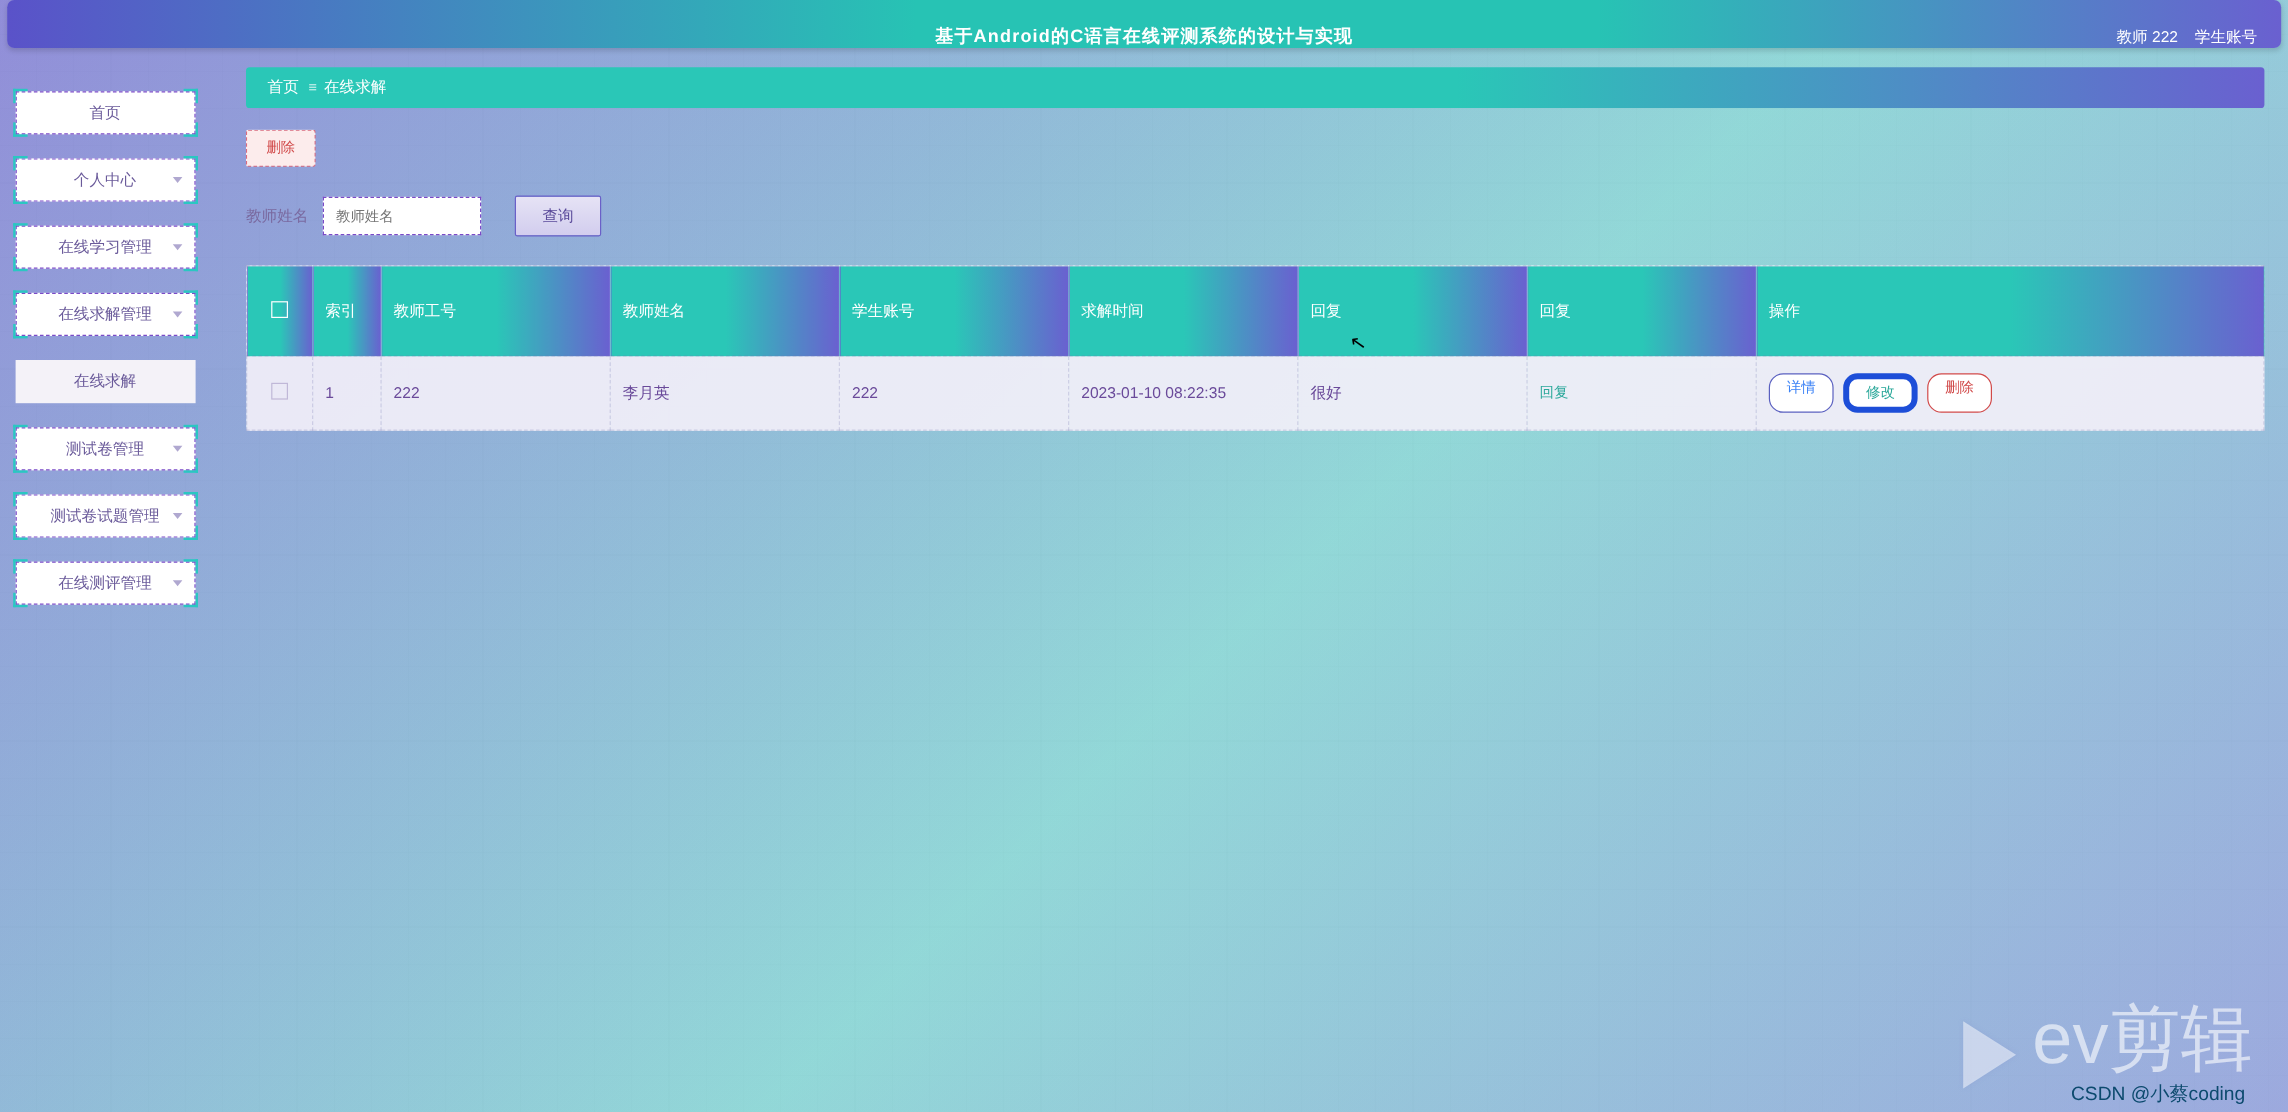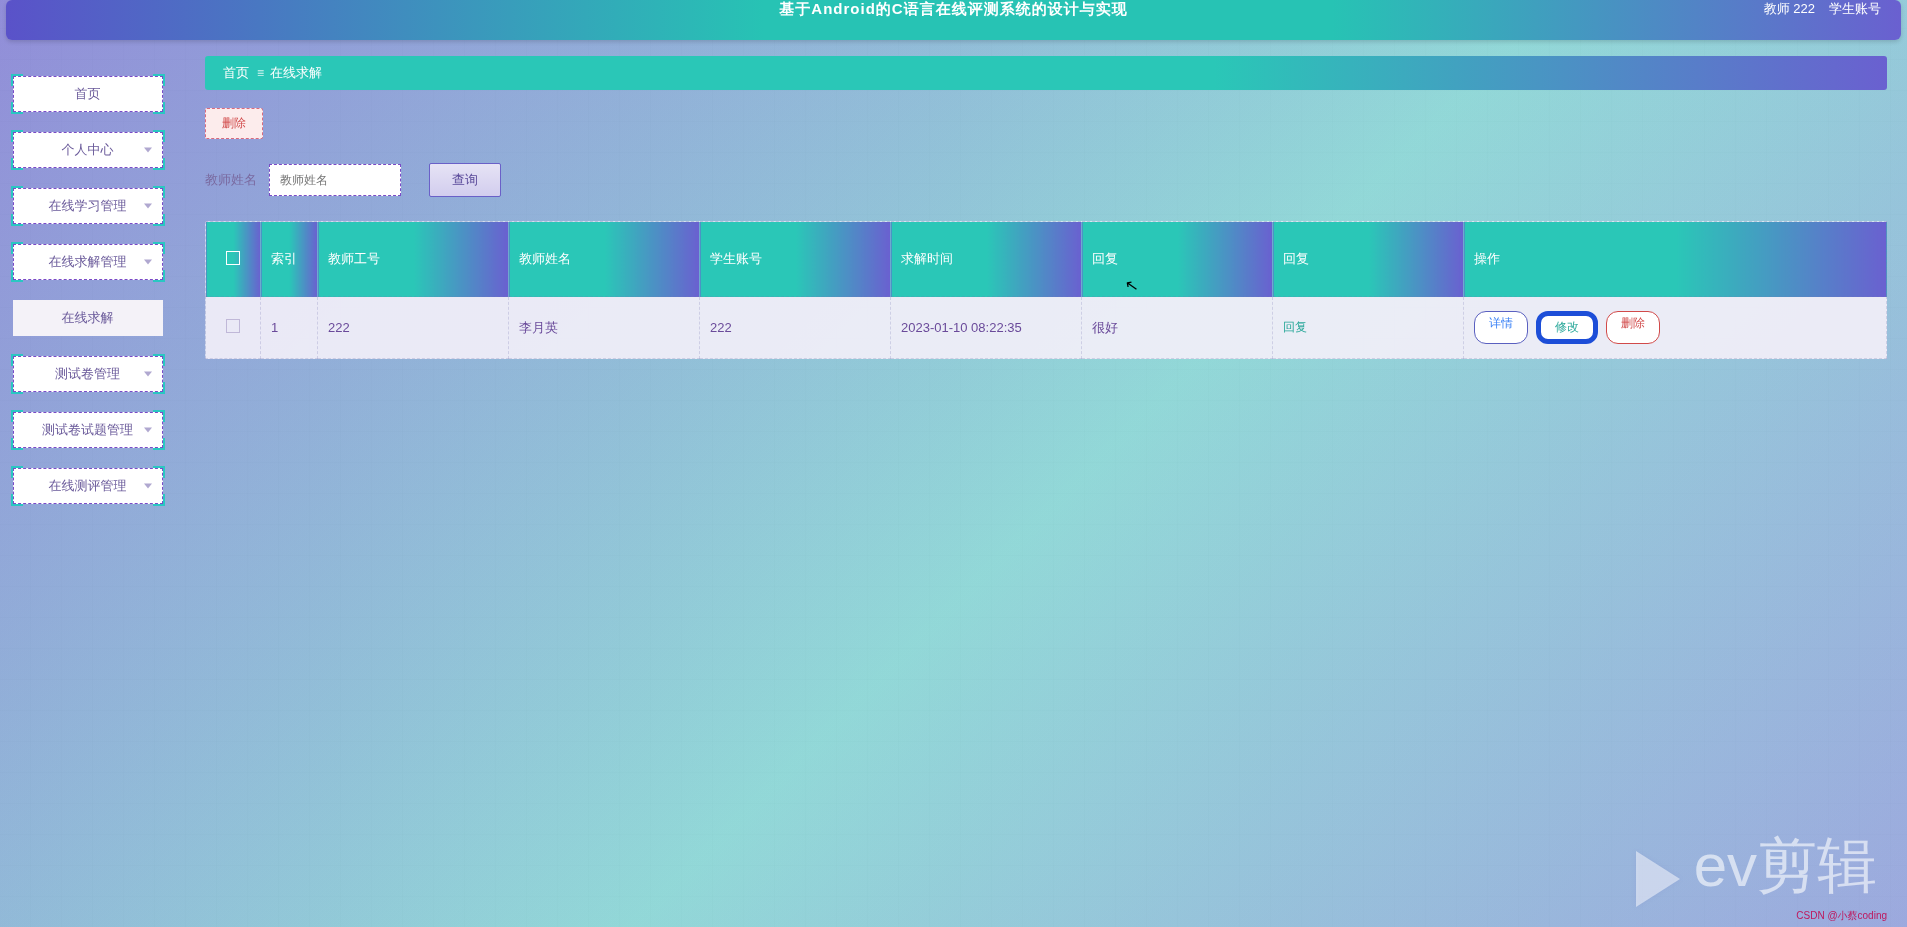--- a/index.html
+++ b/index.html
@@ -16,21 +16,21 @@
       #e8ecf4;
   }
 
   
   .header {
     height: 40px;
     margin: 0 6px 6px 6px;
     border-radius: 6px;
     background: linear-gradient(90deg, #5a52c9 0%, #27c3b4 40%, #27c3b4 70%, #6a60d0 100%);
     display: flex;
-    align-items: flex-start;
+    align-items: flex-end;
     color: #fff;
     position: relative;
     box-shadow: 0 2px 4px rgba(0,0,0,0.15);
   }
   .header .title {
     flex: 1;
     text-align: center;
     font-size: 15px;
     font-weight: 600;
     letter-spacing: 1px;
@@ -236,24 +236,24 @@
   }
   .wm .tri {
     width:0;height:0;
     border-top:28px solid transparent;
     border-bottom:28px solid transparent;
     border-left:44px solid rgba(255,255,255,0.5);
     filter:drop-shadow(0 0 2px rgba(120,120,200,0.3));
   }
   .csdn {
     position:fixed;
-    right:20px;
+    right:36px;
     bottom:4px;
-    font-size:10px;
-    color:#be185d;
+    font-size:16px;
+    color:#0c4a6e;
     pointer-events:none;
   }
 
   .cursor {
     position:absolute;
     left:950px;
     top:230px;
     font-size:16px;
     color:#000;
     pointer-events:none;

